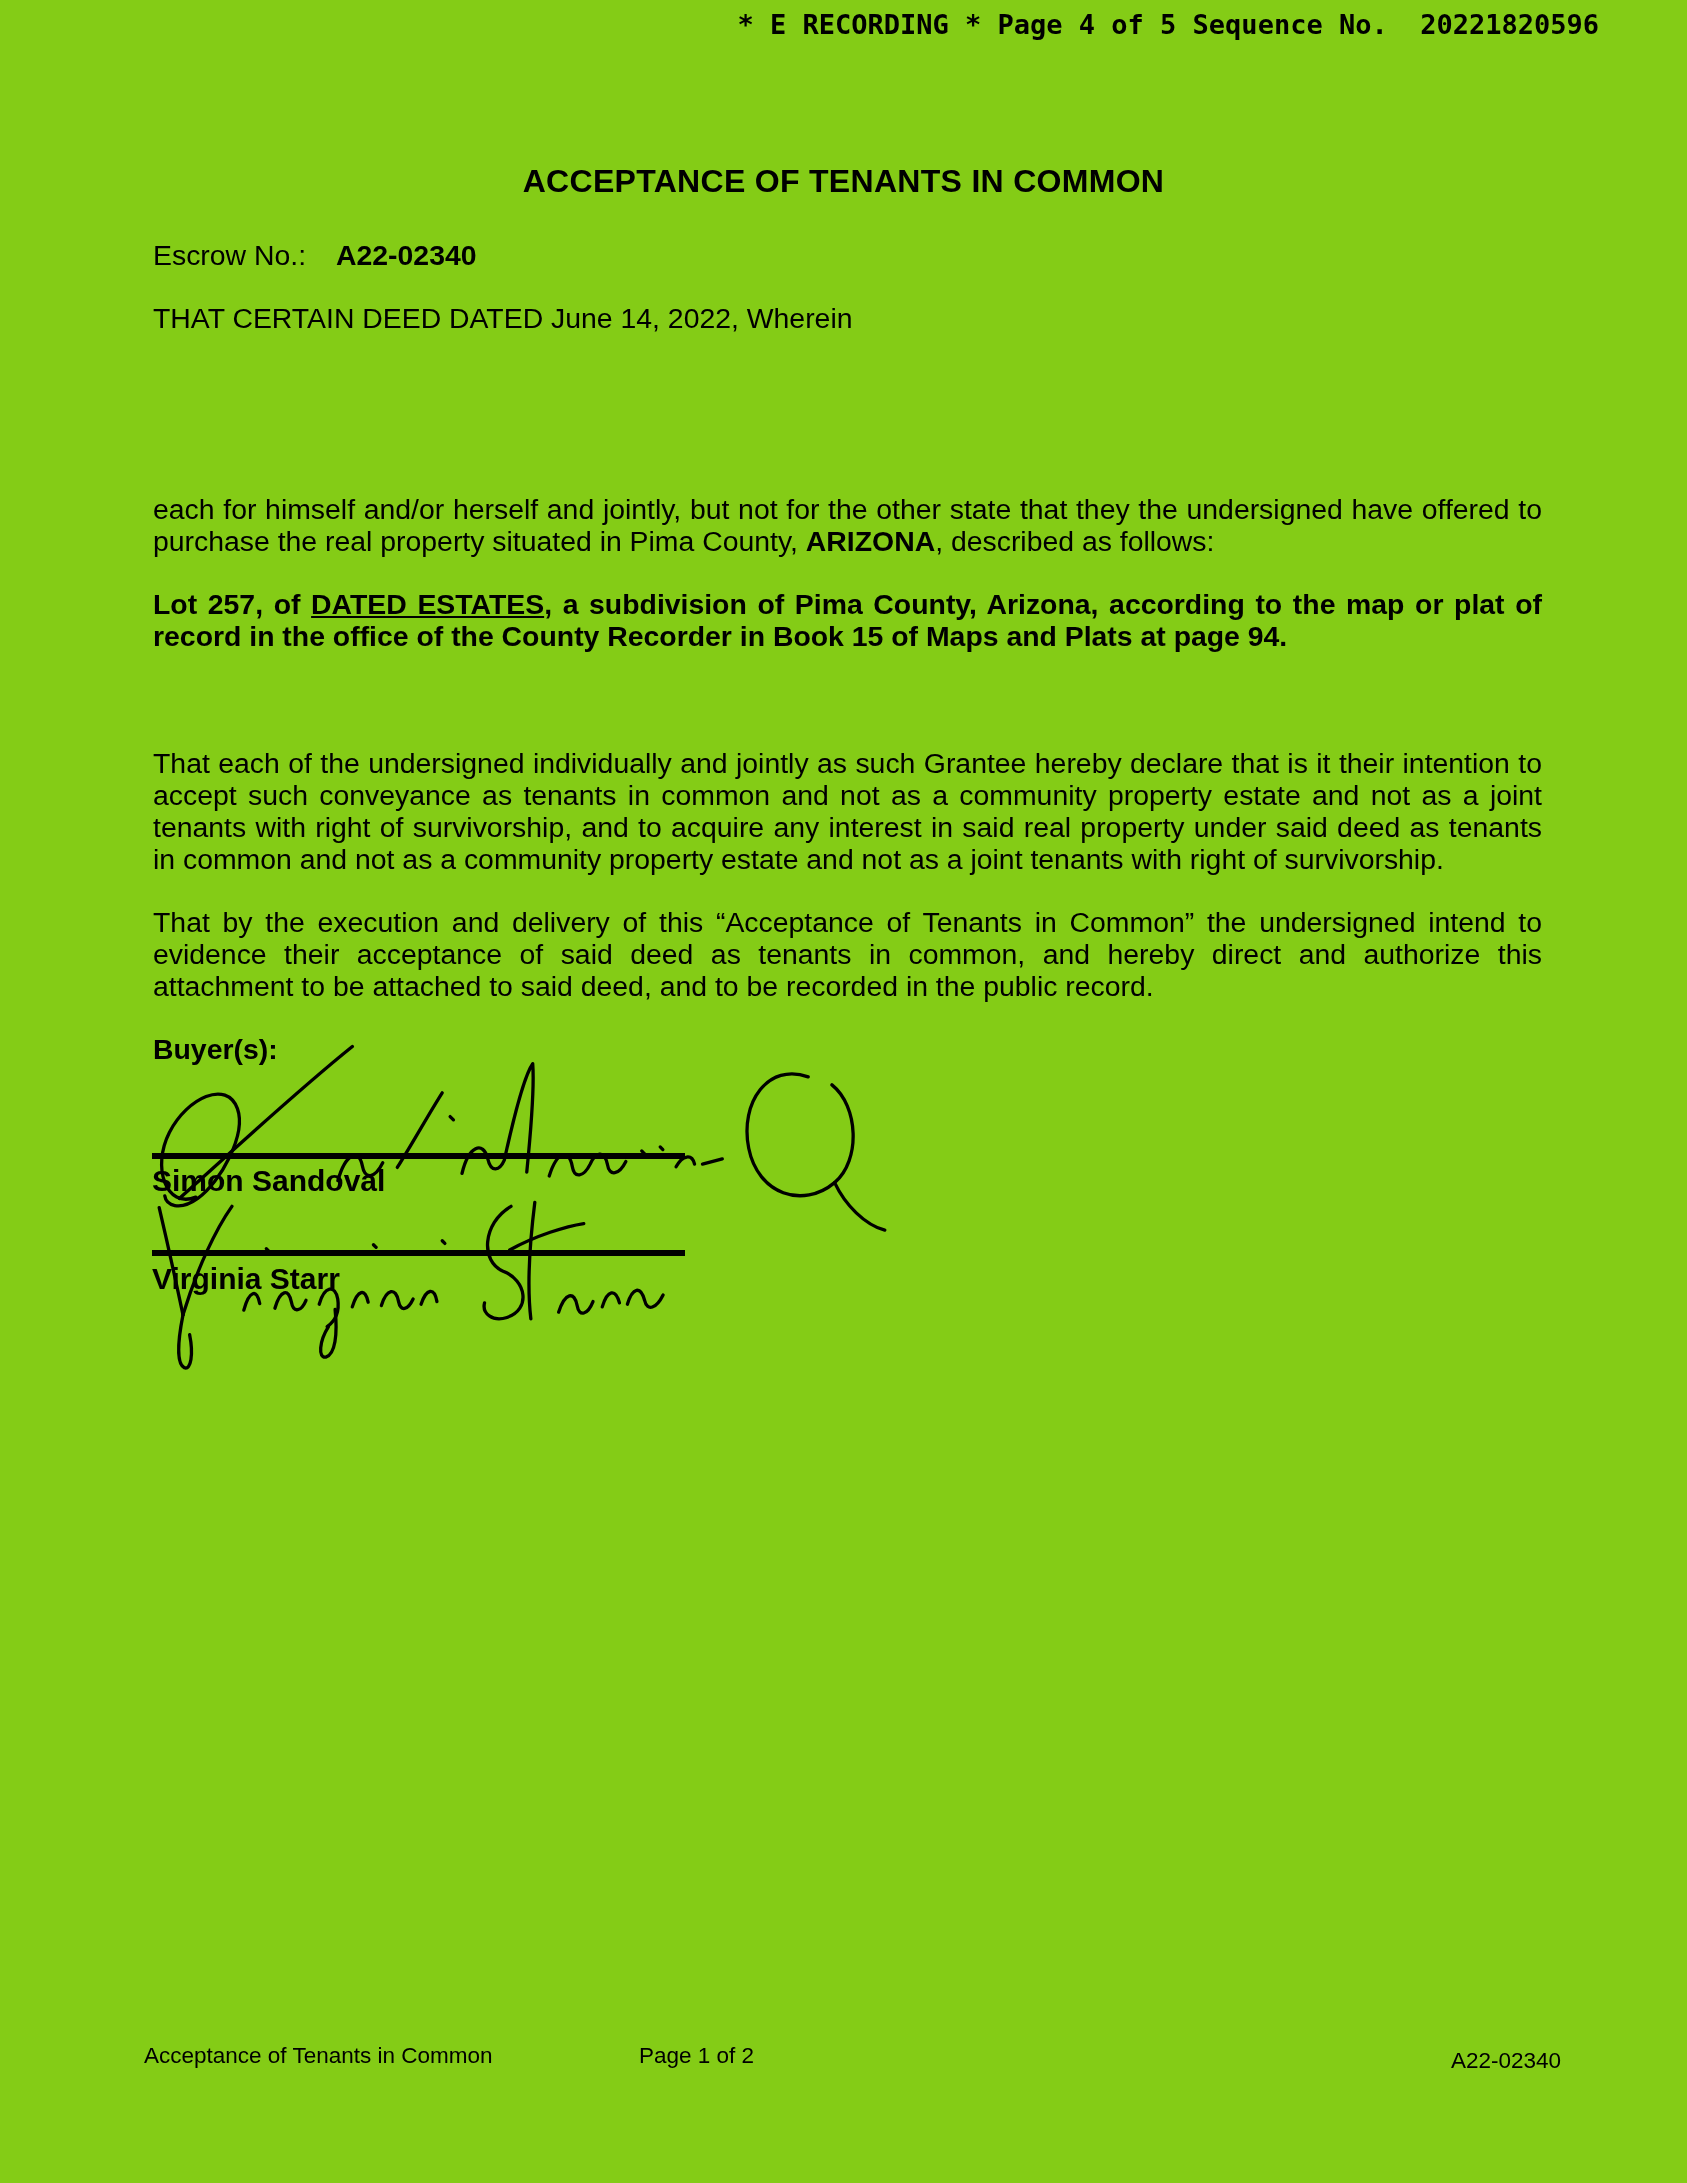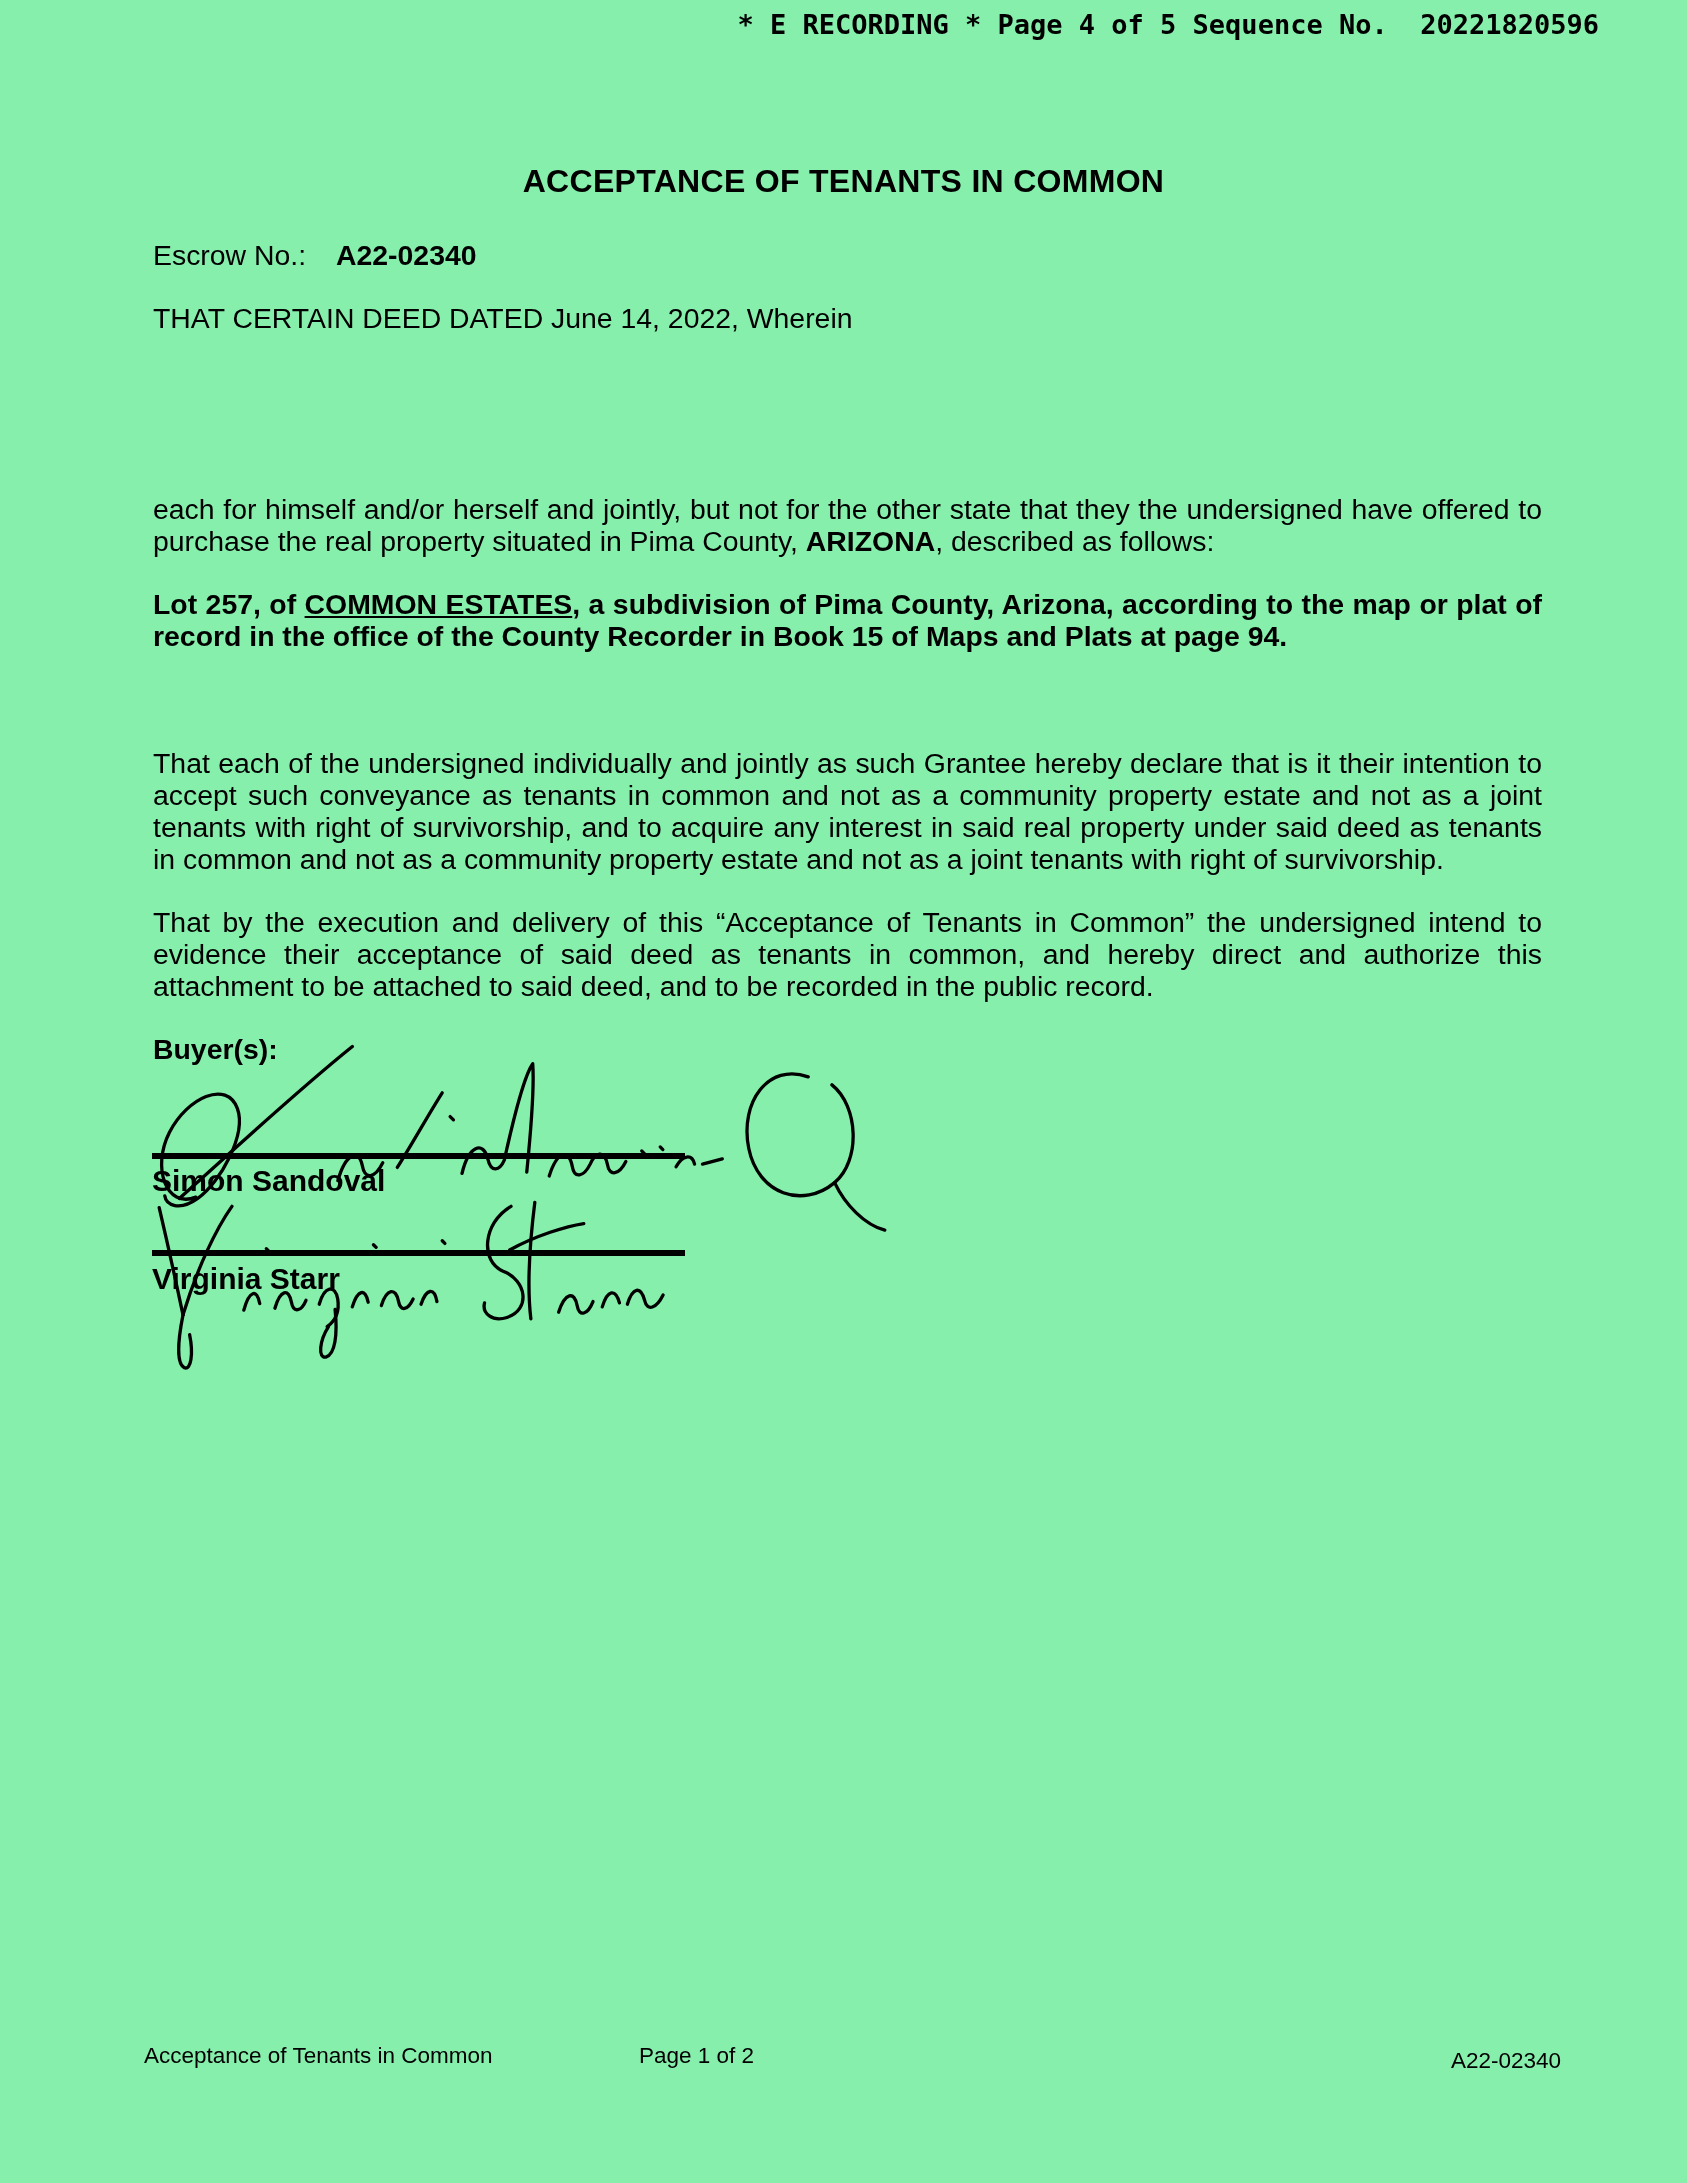--- a/index.html
+++ b/index.html
@@ -1,20 +1,20 @@
 <!DOCTYPE html>
 <html style="font-size:10.6px"><head>
 <meta charset="utf-8">
 <style>
   html,body{margin:0;padding:0;background:#ffffff;}
   .page{
     position:relative;
     width:1687px;
     height:2183px;
-    background:#86efac;
+    background:#84cc16;
     color:#000000;
     font-family:"Liberation Sans",sans-serif;
     overflow:hidden;
   }
   .abs{position:absolute;}
   .mono{
     font-family:"DejaVu Sans Mono","Liberation Mono",monospace;
     font-size:27px;
     font-weight:bold;
     white-space:pre;
@@ -73,21 +73,21 @@
 
   <div class="abs body-text" style="top:302px; left:153px;">THAT CERTAIN DEED DATED June 14, 2022, Wherein</div>
 
 
 
   <div class="abs body-text para" style="top:493px; left:153px;">
     <span>each for himself and/or herself and jointly, but not for the other state that they the undersigned have offered to purchase the real property situated in Pima County, </span><span class="b">ARIZONA</span><span>, described as follows:</span>
   </div>
 
   <div class="abs body-text para b" style="top:588px; left:153px;">
-    <span>Lot 257, of </span><span class="u">COMMON ESTATES</span><span>, a subdivision of Pima County, Arizona, according to the map or plat of record in the office of the County Recorder in Book 15 of Maps and Plats at page 94.</span>
+    <span>Lot 257, of </span><span class="u">DATED ESTATES</span><span>, a subdivision of Pima County, Arizona, according to the map or plat of record in the office of the County Recorder in Book 15 of Maps and Plats at page 94.</span>
   </div>
 
 
   <div class="abs body-text para" style="top:747px; left:153px;">That each of the undersigned individually and jointly as such Grantee hereby declare that is it their intention to accept such conveyance as tenants in common and not as a community property estate and not as a joint tenants with right of survivorship, and to acquire any interest in said real property under said deed as tenants in common and not as a community property estate and not as a joint tenants with right of survivorship.</div>
 
   <div class="abs body-text para" style="top:906px; left:153px;">That by the execution and delivery of this “Acceptance of Tenants in Common” the undersigned intend to evidence their acceptance of said deed as tenants in common, and hereby direct and authorize this attachment to be attached to said deed, and to be recorded in the public record.</div>
 
   <div class="abs body-text b" style="top:1033px; left:153px;text-align:right;">Buyer(s):</div>
 
   <svg class="sig abs" style="top:1032px; left:139px;" width="761" height="218" viewBox="0 0 1150 330" aria-hidden="true">

